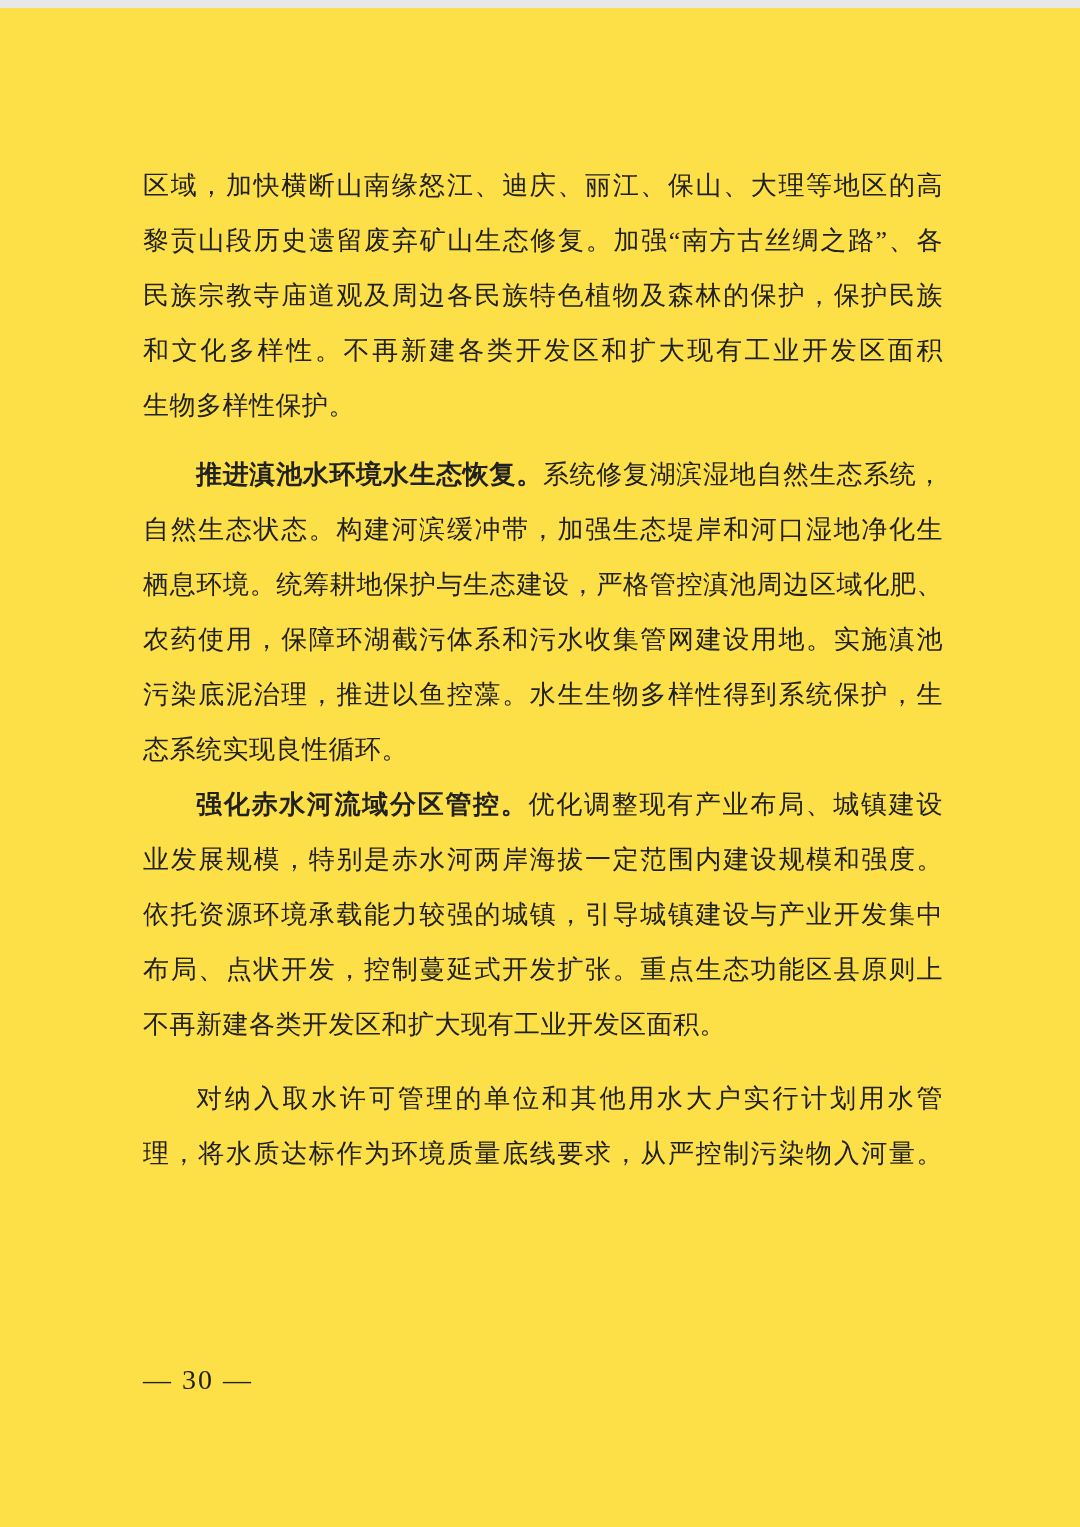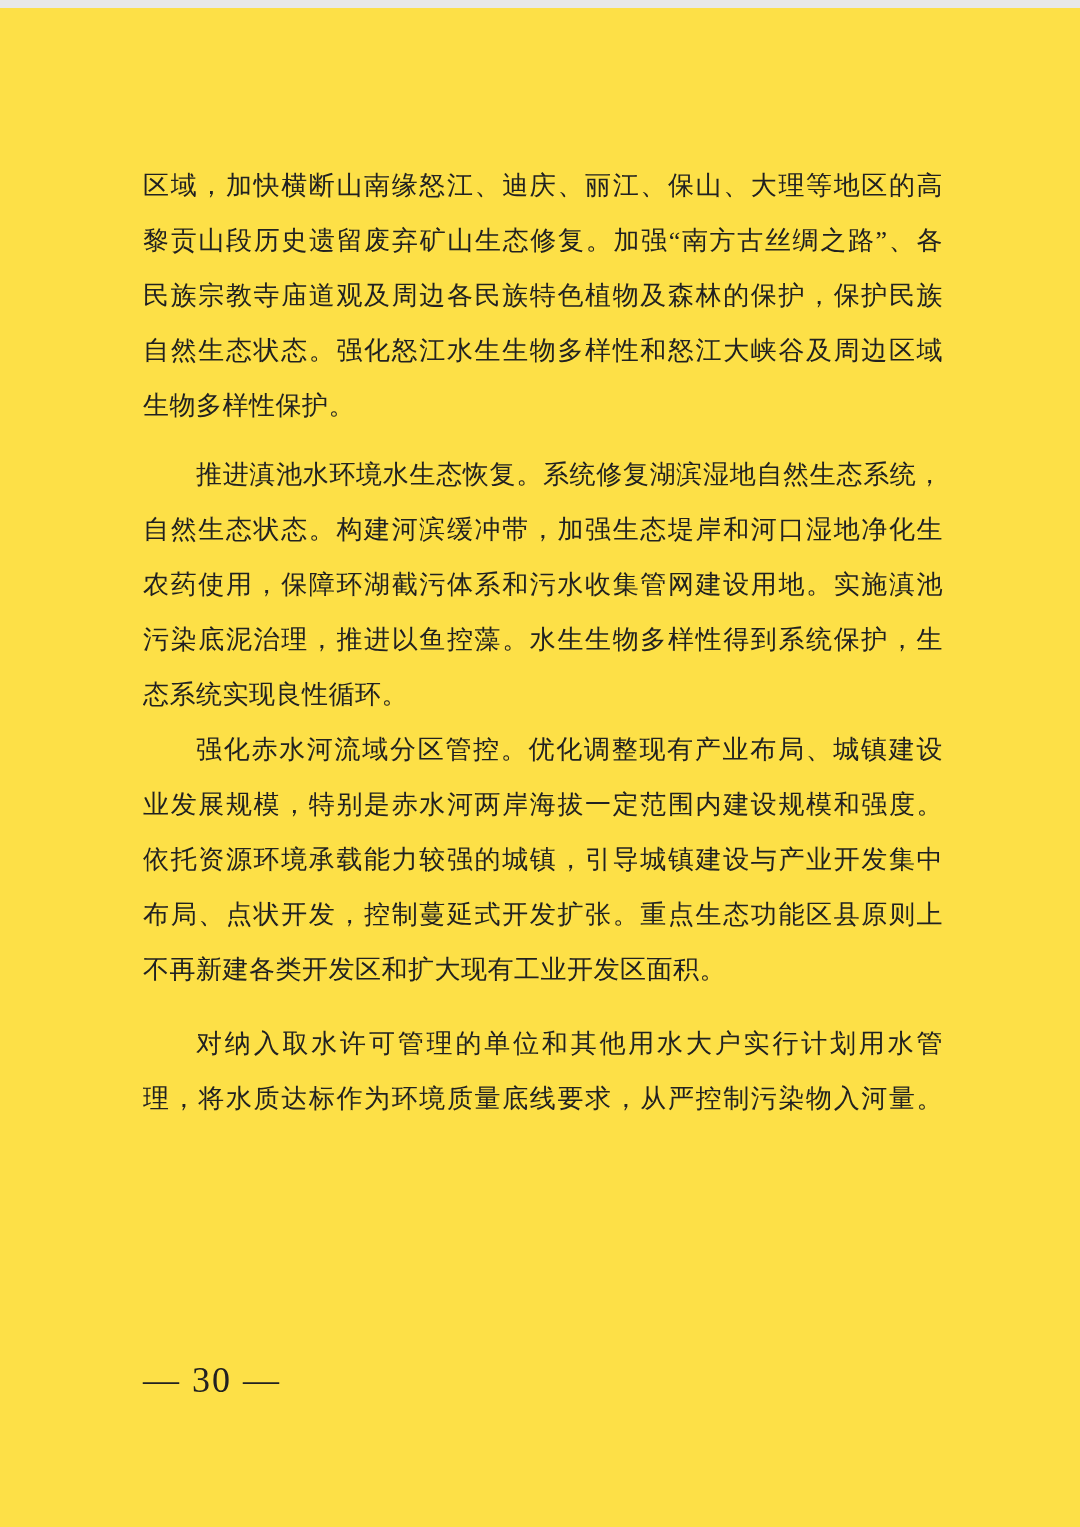--- a/index.html
+++ b/index.html
@@ -40,52 +40,53 @@
   .line.last {
     text-align-last: left;
   }
   .line.fill {
     text-align-last: justify;
   }
   .line.indent {
     padding-left: 53px;
   }
   .lead {
-    font-weight: normal;
+    font-weight: bold;
   }
   .para-dianchi { margin-top: 14px; }
   .para-chishuihe { margin-top: 0px; }
   .para-water-permit { margin-top: 19px; }
   .page-footer {
     position: absolute;
     left: 143px;
     top: 1352px;
-    font-size: 36px;
+    font-size: 28px;
     line-height: 40px;
     color: #212121;
     letter-spacing: 2px;
   }
 </style>
 </head>
 <body>
 
 <div class="page">
   <main class="content">
 
     <section class="paragraph para-nujiang">
       <div class="line">区域，加快横断山南缘怒江、迪庆、丽江、保山、大理等地区的高</div>
       <div class="line">黎贡山段历史遗留废弃矿山生态修复。加强“南方古丝绸之路”、各</div>
       <div class="line">民族宗教寺庙道观及周边各民族特色植物及森林的保护，保护民族</div>
-      <div class="line">自然生态状态。强化怒江水生生物多样性和怒江大峡谷及周边区域</div>
+      <div class="line">和文化多样性。不再新建各类开发区和扩大现有工业开发区面积</div>
       <div class="line last">生物多样性保护。</div>
     </section>
 
     <section class="paragraph para-dianchi">
       <div class="line indent"><span class="lead">推进滇池水环境水生态恢复。</span><span>系统修复湖滨湿地自然生态系统，</span></div>
       <div class="line">自然生态状态。构建河滨缓冲带，加强生态堤岸和河口湿地净化生</div>
+      <div class="line">栖息环境。统筹耕地保护与生态建设，严格管控滇池周边区域化肥、</div>
       <div class="line">农药使用，保障环湖截污体系和污水收集管网建设用地。实施滇池</div>
       <div class="line">污染底泥治理，推进以鱼控藻。水生生物多样性得到系统保护，生</div>
       <div class="line last">态系统实现良性循环。</div>
     </section>
 
     <section class="paragraph para-chishuihe">
       <div class="line indent"><span class="lead">强化赤水河流域分区管控。</span><span>优化调整现有产业布局、城镇建设</span></div>
       <div class="line">业发展规模，特别是赤水河两岸海拔一定范围内建设规模和强度。</div>
       <div class="line">依托资源环境承载能力较强的城镇，引导城镇建设与产业开发集中</div>
       <div class="line">布局、点状开发，控制蔓延式开发扩张。重点生态功能区县原则上</div>

